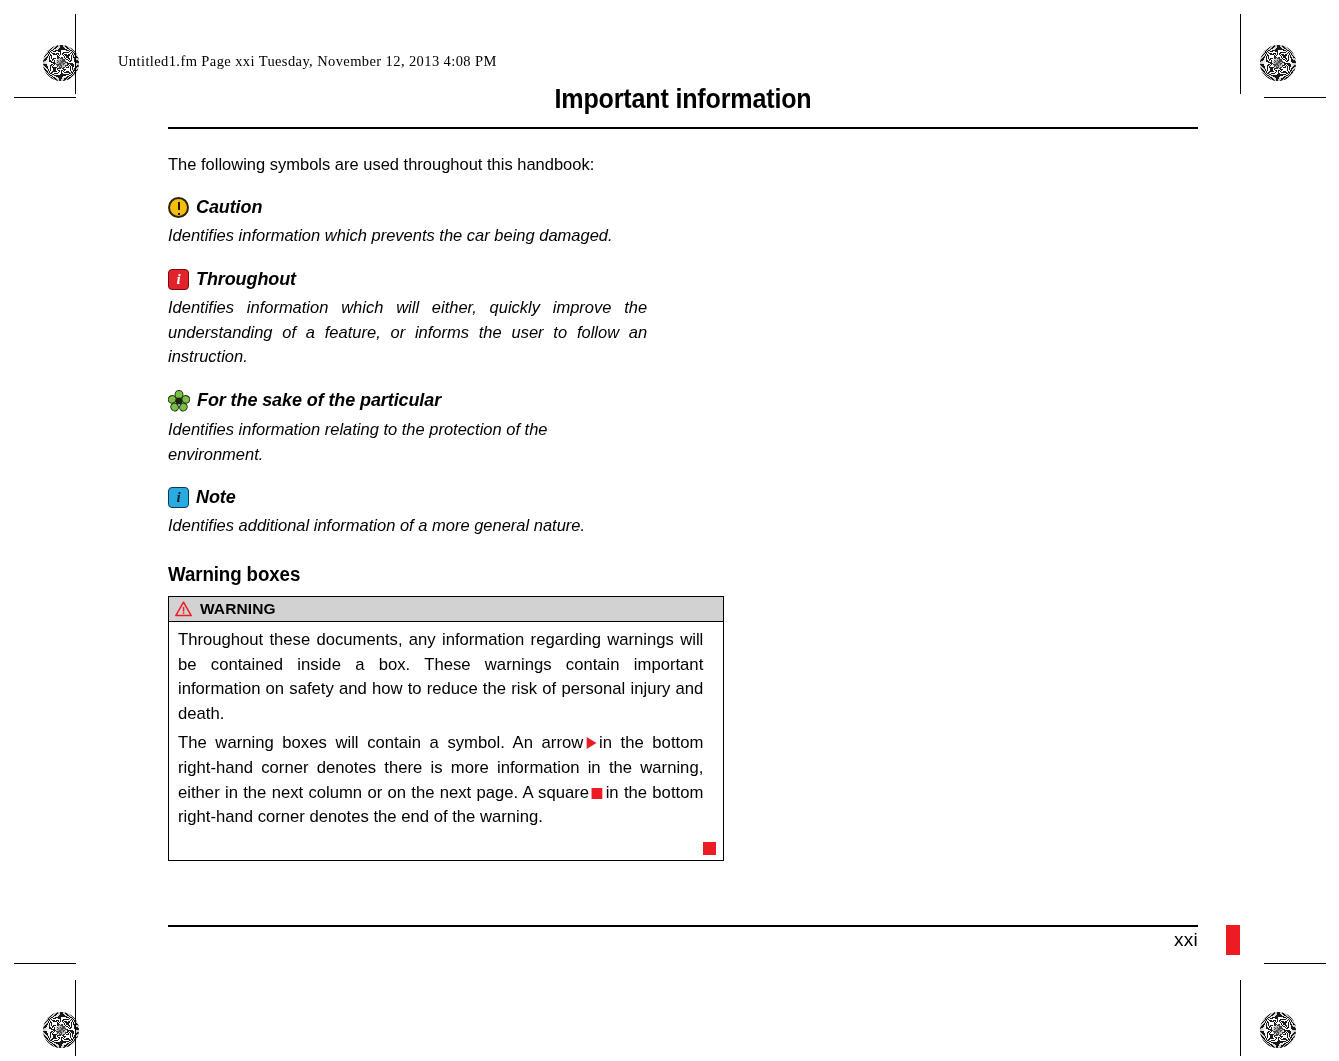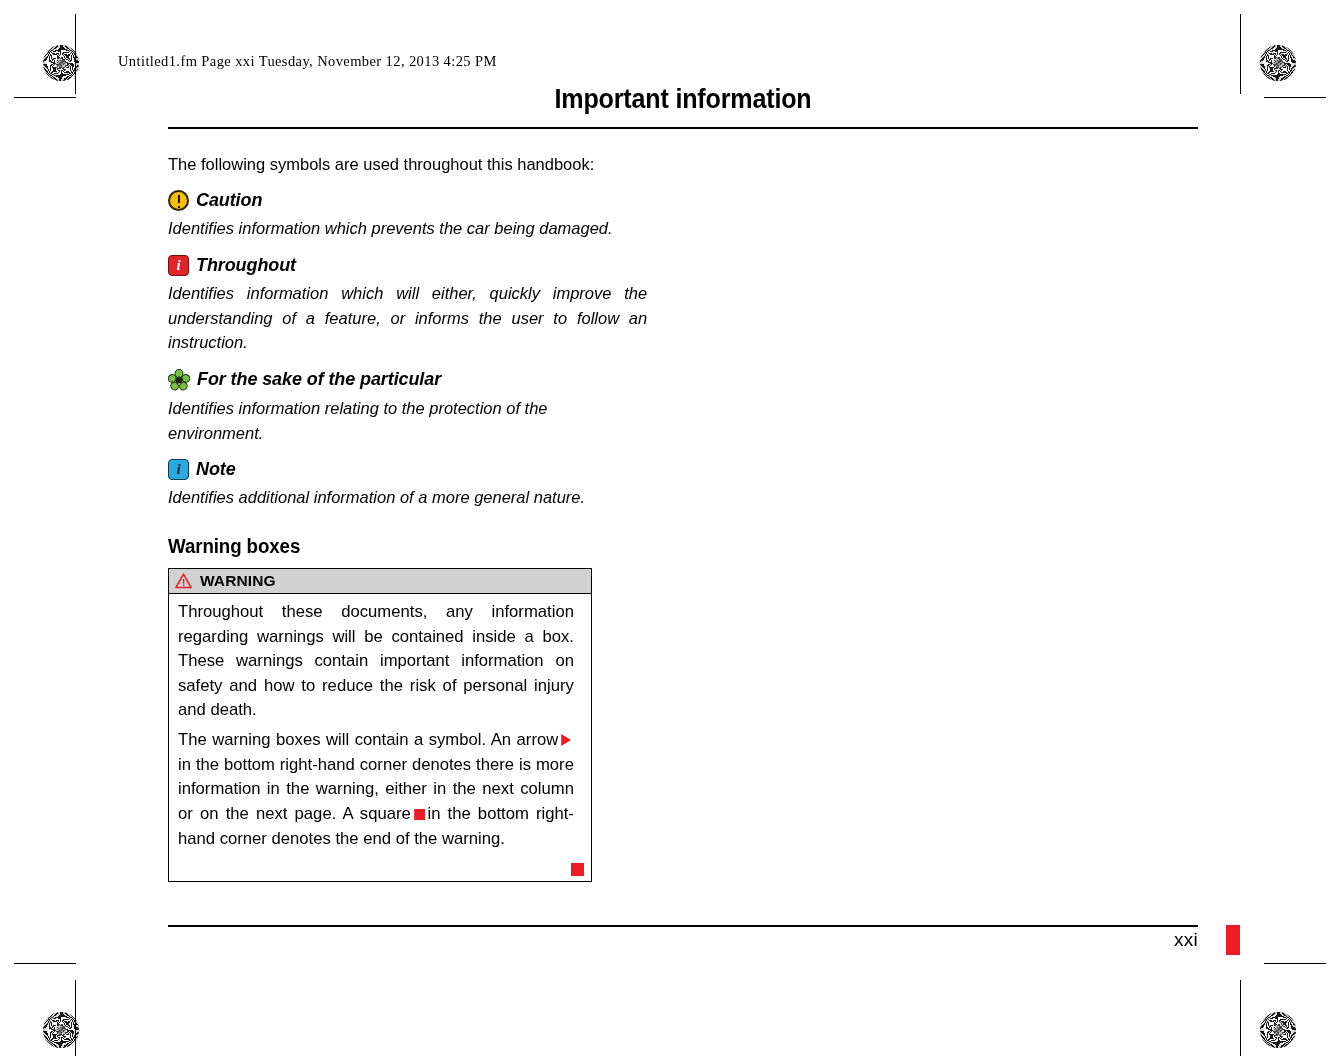--- a/index.html
+++ b/index.html
@@ -110,21 +110,21 @@
     transform: scaleX(0.97);
     transform-origin: 0 50%;
   }
   p.body.nojust { text-align: left; }
 
   
   .sym-head {
     display: flex;
     align-items: center;
     gap: 7px;
-    margin: 13px 0 6px 0;
+    margin: 20px 0 6px 0;
   }
   .sym-head .label {
     font-weight: bold;
     font-style: italic;
     font-size: 18px;
     letter-spacing: -0.1px;
   }
   .sym-desc {
     font-style: italic;
     font-size: 17px;
@@ -194,21 +194,21 @@
     width: 22px; height: 22px;
     flex: 0 0 auto;
     position: relative;
   }
 
   
   h2.sect.warnhead { margin-top: 24px; }
   .warnbox {
     border: 1.6px solid #000;
     box-sizing: border-box;
-    width: 424px;
+    width: 556px;
     margin-top: 10px;
   }
   .warnbox .bar {
     background: #D2D2D2;
     border-bottom: 1.5px solid #000;
     display: flex;
     align-items: center;
     gap: 8px;
     padding: 3px 7px 3px 6px;
   }
@@ -318,21 +318,21 @@
 
 <div class="reg" style="left:1265px; top:513px;"></div>
 
 <div class="reg short-left" style="left:1265px; top:924px;"></div>
 <div class="trim" style="left:1264px; top:963px; width:62px; height:1.4px;"></div>
 
 <div class="starburst" style="left:1260px; top:1012px;"></div>
 <div class="reg short-up" style="left:1202px; top:1000px;"></div>
 <div class="trim" style="left:1240px; top:980px; width:1.4px; height:76px;"></div>
 
-<div class="slugline">Untitled1.fm  Page xxi Tuesday, November 12, 2013  4:25 PM</div>
+<div class="slugline">Untitled1.fm  Page xxi Tuesday, November 12, 2013  4:08 PM</div>
 
 <div class="page">
 
   <div class="page-title">Important information</div>
   <div class="rule-top"></div>
 
   <div class="columns">
 
 
     <div class="col">

